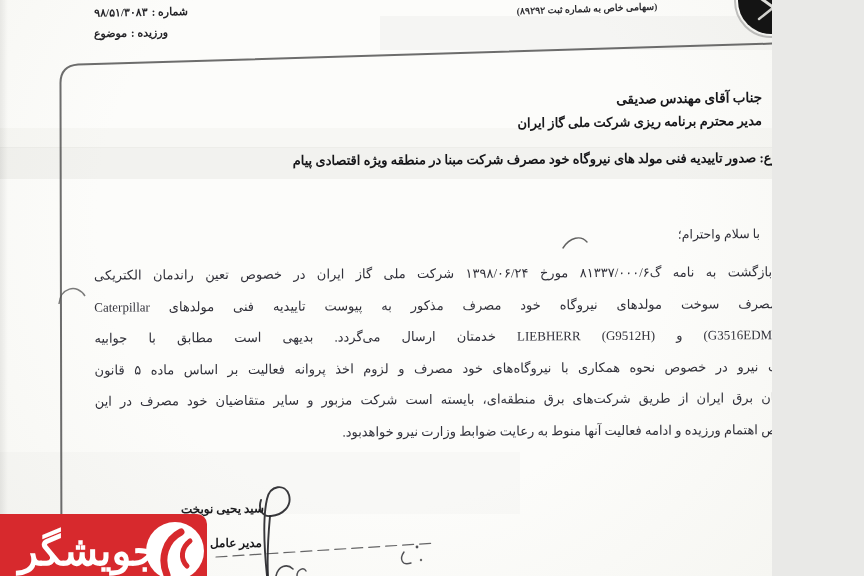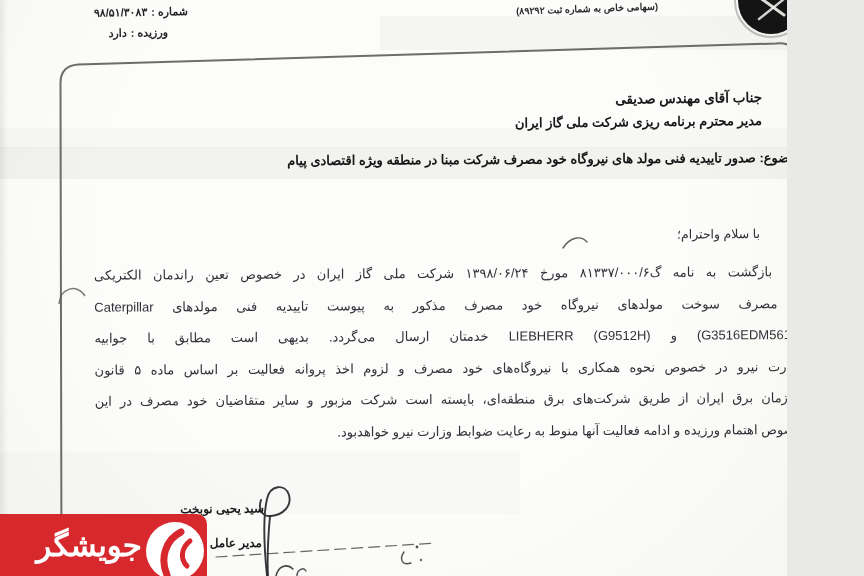--- a/index.html
+++ b/index.html
@@ -1,21 +1,20 @@
 <!DOCTYPE html>
 <html lang="fa"><head>
 <meta charset="utf-8">
 <style>
   html,body{margin:0;padding:0;background:#e9e9e7;}
   .page{
     position:relative;width:772px;height:576px;overflow:hidden;
     background:radial-gradient(circle at 50% 38%, #fcfcfa 55%, #f6f6f2);
-    font-family:Liberation Sans, sans-serif;
+    font-family:Liberation Serif, serif;
     color:#1d1d20;
-    padding-left:15px;
   }
   .abs{position:absolute;}
   
   .band1{left:380px;top:16px;width:484px;height:34px;background:rgba(120,120,112,.05);}
   .band2{left:0;top:128px;width:864px;height:20px;background:rgba(120,120,112,.04);}
   .band3{left:0;top:147px;width:864px;height:32px;background:rgba(110,110,102,.07);}
   .band4{left:0;top:452px;width:520px;height:62px;background:rgba(120,120,112,.03);}
   .edge-shadow{left:0;top:0;width:8px;height:576px;background:linear-gradient(90deg,rgba(0,0,0,.07),rgba(0,0,0,0));}
 
   .num-line{left:58px;top:5px;width:130px;font-size:11px;font-weight:bold;direction:rtl;text-align:right;
@@ -42,40 +41,40 @@
   .rline{text-align:right;}
 
   .sig-name{left:162px;top:502px;width:102px;font-size:12px;font-weight:bold;direction:rtl;text-align:right;
             transform:rotate(-0.6deg);color:#1b1b1e;white-space:nowrap;z-index:4;}
   .sig-title{left:190px;top:536px;width:72px;font-size:12px;font-weight:bold;direction:rtl;text-align:right;
             color:#1b1b1e;white-space:nowrap;z-index:4;}
 
   .overlay-svg{left:0;top:0;width:864px;height:576px;z-index:5;pointer-events:none;}
 
   .watermark{left:0;top:514px;width:207px;height:62px;background:#d7292d;border-radius:0 10px 0 0;z-index:9;}
-  .watermark-text{position:absolute;left:8px;top:13px;width:134px;font-size:31px;font-weight:bold;color:#ffffff;
+  .watermark-text{position:absolute;left:24px;top:13px;width:134px;font-size:41px;font-weight:bold;color:#ffffff;
             direction:rtl;text-align:right;letter-spacing:0;}
   .watermark-disc{position:absolute;left:144px;top:6px;width:62px;height:62px;}
 </style>
 </head>
 <body>
 
 <div class="page">
 
   <div class="abs band1"></div>
   <div class="abs band2"></div>
   <div class="abs band3"></div>
   <div class="abs band4"></div>
   <div class="abs edge-shadow"></div>
 
   <div class="abs num-line">
     <span class="meta-label">شماره :</span><span>۹۸/۵۱/۳۰۸۳</span>
   </div>
   <div class="abs att-line">
-    <span class="meta-label">ورزیده :</span><span>دارد</span>
+    <span class="meta-label">ورزیده :</span><span>موضوع</span>
   </div>
   <div class="abs company-note">(سهامی خاص به شماره ثبت ۸۹۲۹۲)</div>
 
   <div class="abs recipient-name">جناب آقای مهندس صدیقی</div>
   <div class="abs recipient-title">مدیر محترم برنامه ریزی شرکت ملی گاز ایران</div>
 
   <div class="abs subject-line">موضوع: صدور تاییدیه فنی مولد های نیروگاه خود مصرف شرکت مبنا در منطقه ویژه اقتصادی پیام</div>
 
   <div class="abs salutation">با سلام واحترام؛</div>
 

